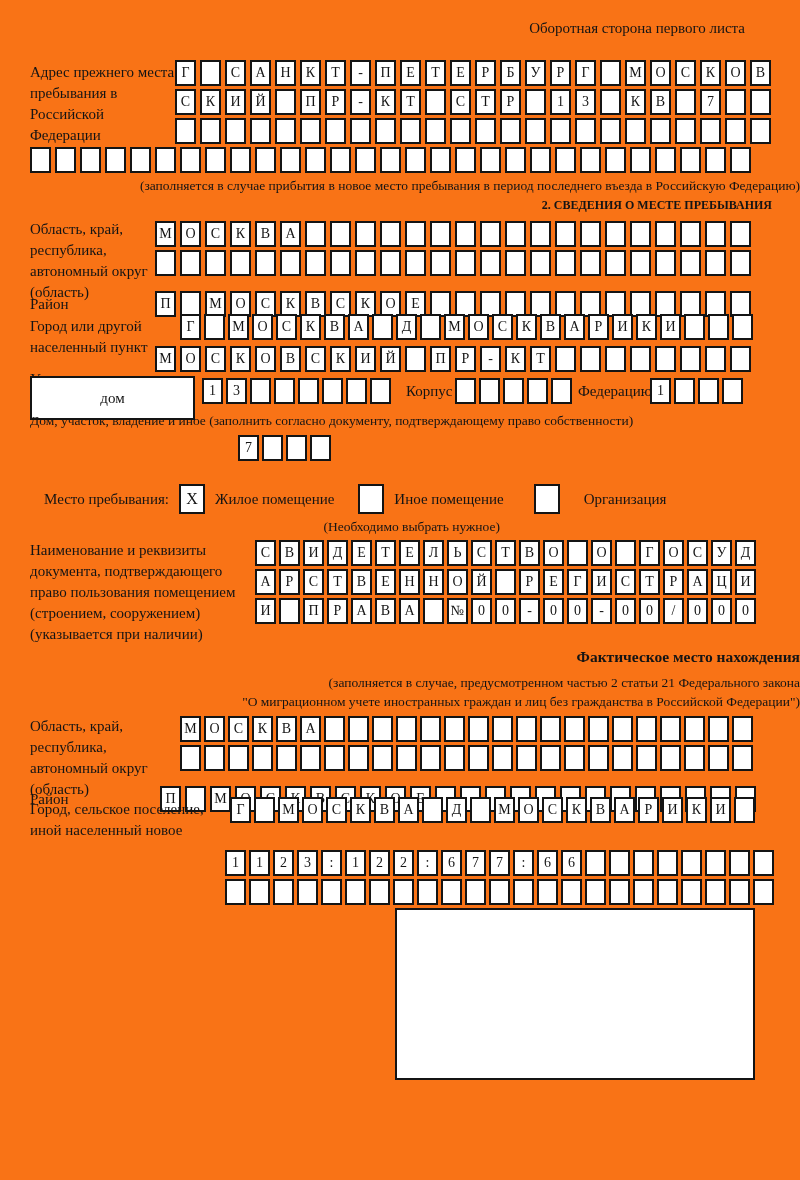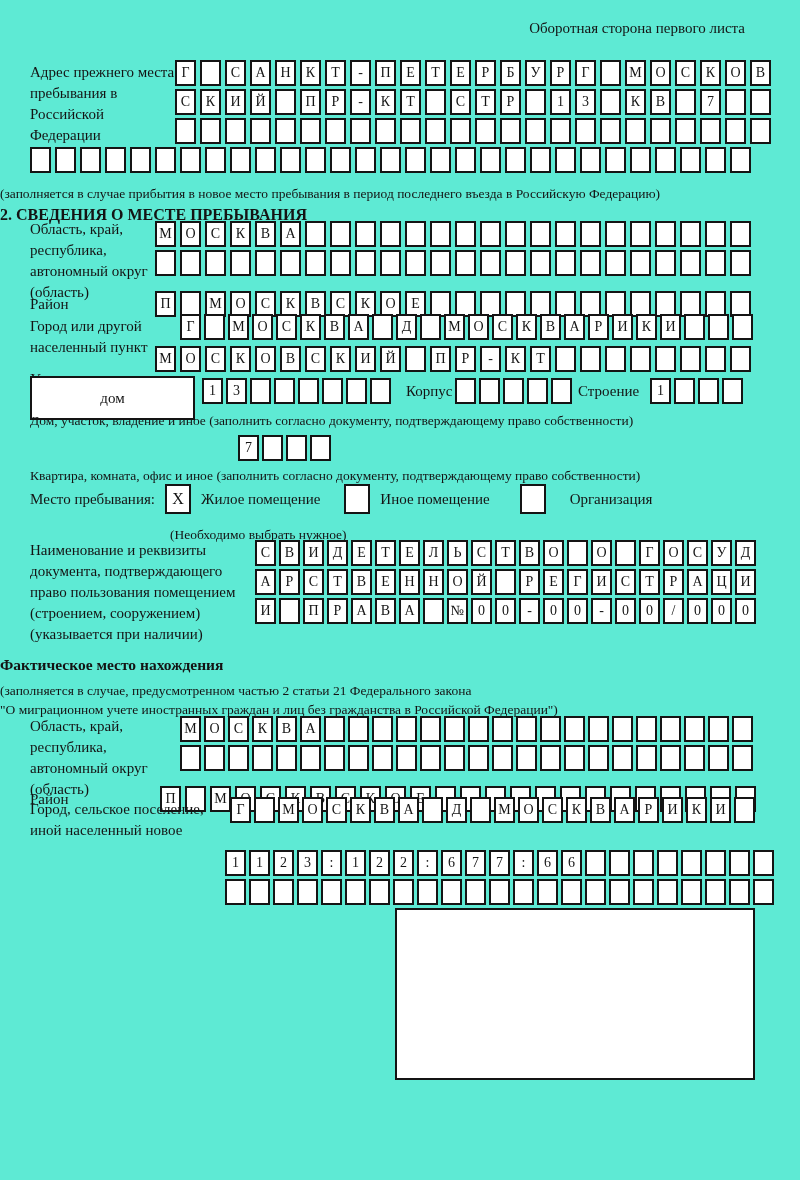--- a/index.html
+++ b/index.html
@@ -1,21 +1,21 @@
 <!DOCTYPE html>
 <html><head>
 <meta charset="utf-8">
 <style>
   html,body{margin:0;padding:0;background:#888;}
-  .page{position:relative;width:800px;height:1180px;background:#5eead4;color:#141414;
+  .page{position:relative;width:800px;height:1180px;background:#f97316;color:#141414;
         font-family:"Liberation Serif",serif;overflow:hidden;margin:0 auto;}
   .abs{position:absolute;}
   .lbl{font-size:15px;line-height:21px;}
   .small{font-size:13.5px;line-height:18px;}
-  .center{text-align:left;margin-top:8px;}
+  .center{text-align:right;}
   .bold{font-weight:bold;}
   .cells{display:flex;gap:3px;}
   .g4{gap:4px;}
   .vstack{display:flex;flex-direction:column;gap:3px;}
   .cell{box-sizing:border-box;flex:none;width:21px;height:26px;border:2px solid #141414;
         display:flex;align-items:center;justify-content:center;font-size:14px;background:#fff;}
   .wide{box-sizing:border-box;border:2px solid #141414;height:44px;display:flex;
         align-items:center;justify-content:center;font-size:15px;background:#fff;}
   .chk{box-sizing:border-box;flex:none;width:26px;height:30px;border:2px solid #141414;
        display:flex;align-items:center;justify-content:center;font-size:16px;background:#fff;}
@@ -136,21 +136,21 @@
       <span class="cell"></span>
       <span class="cell"></span>
       <span class="cell"></span>
       <span class="cell"></span>
       <span class="cell"></span>
       <span class="cell"></span>
       <span class="cell"></span>
     </div>
   <div class="abs small center" style="top:177px;left:0;width:800px;">(заполняется в случае прибытия в новое место пребывания в период последнего въезда в Российскую Федерацию)</div>
 
-  <div class="abs center bold" style="top:198px;left:0;width:761px;font-size:16px;">2. СВЕДЕНИЯ О МЕСТЕ ПРЕБЫВАНИЯ</div>
+  <div class="abs center bold" style="top:198px;left:0;width:761px;font-size:12px;padding-left:11px;">2. СВЕДЕНИЯ О МЕСТЕ ПРЕБЫВАНИЯ</div>
 
   <div class="abs lbl" style="top:219px;left:30px;width:120px;">Область, край, республика, автономный округ (область)</div>
   <div class="abs vstack" style="top:221px;left:155px;">
     <div class="cells g4">
         <span class="cell">М</span>
         <span class="cell">О</span>
         <span class="cell">С</span>
         <span class="cell">К</span>
         <span class="cell">В</span>
         <span class="cell">А</span>
@@ -297,38 +297,37 @@
       <span class="cell"></span>
     </div>
   <div class="abs lbl" style="top:381px;left:398px;margin-left:8px;">Корпус</div>
   <div class="abs cells" style="top:378px;left:455px;">
       <span class="cell"></span>
       <span class="cell"></span>
       <span class="cell"></span>
       <span class="cell"></span>
       <span class="cell"></span>
     </div>
-  <div class="abs lbl" style="top:381px;left:578px;">Строение</div>
+  <div class="abs lbl" style="top:381px;left:578px;">Федерацию</div>
   <div class="abs cells" style="top:378px;left:650px;">
       <span class="cell">1</span>
       <span class="cell"></span>
       <span class="cell"></span>
       <span class="cell"></span>
     </div>
   <div class="abs small" style="top:412px;left:30px;">Дом, участок, владение и иное (заполнить согласно документу, подтверждающему право собственности)</div>
 
   <div class="abs cells" style="top:435px;left:238px;">
       <span class="cell">7</span>
       <span class="cell"></span>
       <span class="cell"></span>
       <span class="cell"></span>
     </div>
-  <div class="abs small" style="top:467px;left:30px;">Квартира, комната, офис и иное (заполнить согласно документу, подтверждающему право собственности)</div>
-
-  <div class="abs inline" style="top:484px;left:30px;gap:10px;">
+
+  <div class="abs inline" style="top:484px;left:44px;gap:10px;">
     <span class="lbl">Место пребывания:</span>
     <span class="chk">X</span>
     <span class="lbl">Жилое помещение</span>
     <span class="chk" style="margin-left:14px;"></span>
     <span class="lbl">Иное помещение</span>
     <span class="chk" style="margin-left:20px;"></span>
     <span class="lbl" style="margin-left:14px;">Организация</span>
   </div>
   <div class="abs small center" style="top:518px;left:170px;width:330px;">(Необходимо выбрать нужное)</div>
 

